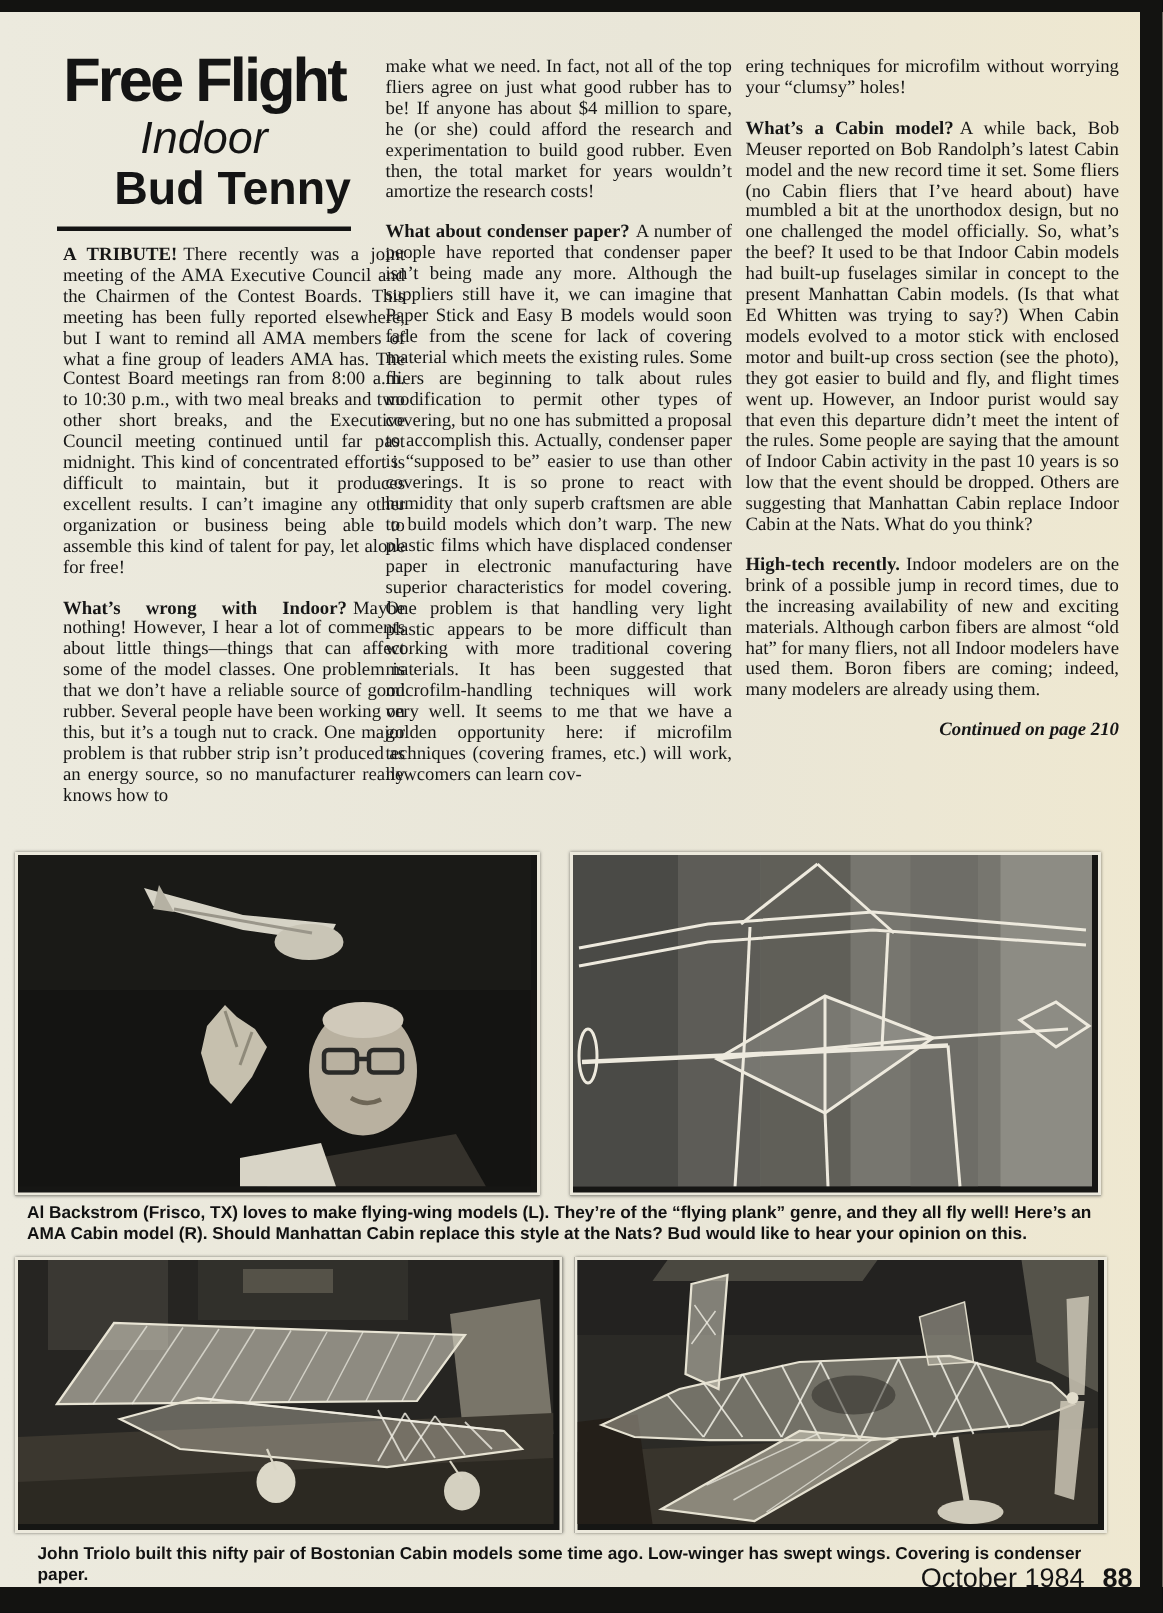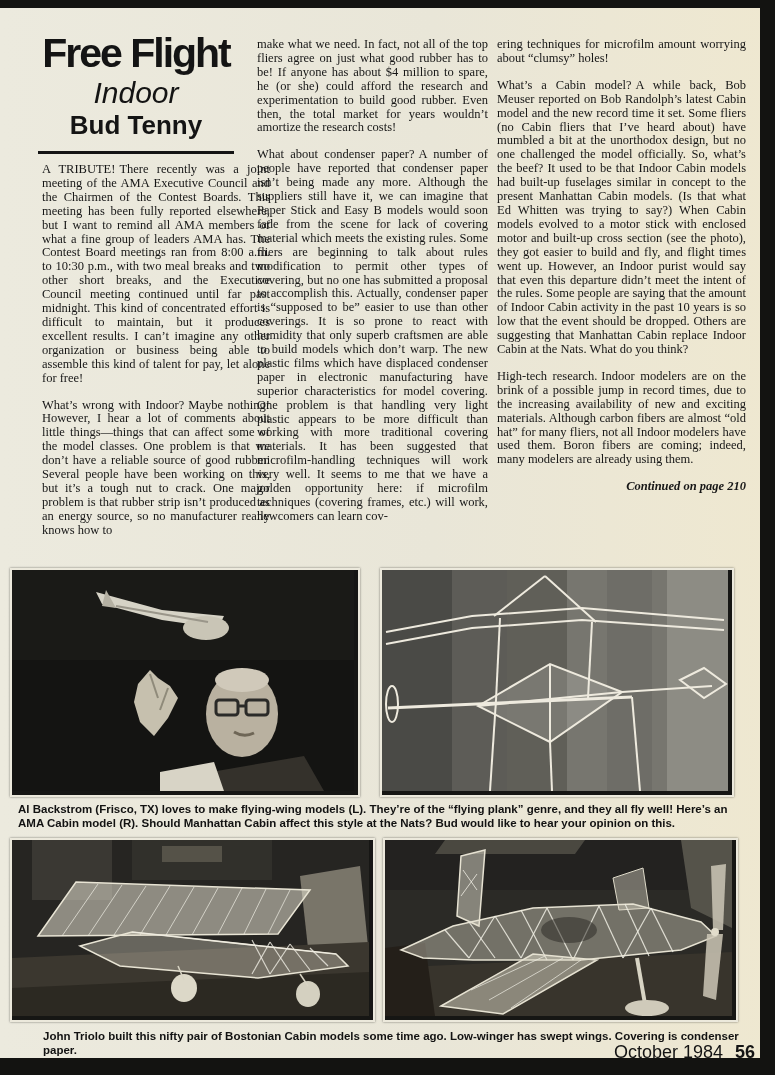--- a/index.html
+++ b/index.html
@@ -7,44 +7,44 @@
   .scan{position:relative;width:775px;height:1075px;background:#131311;overflow:hidden;}
   .paper{position:absolute;left:0;top:8px;width:760px;height:1050px;
          background:linear-gradient(90deg,#eceade 0%,#e9e6d8 55%,#efe8d0 100%);padding-left:25px;}
   
   .masthead{position:absolute;left:38px;top:22px;width:196px;text-align:center;color:#141414;}
   .masthead h1{margin:0;font-family:"Liberation Sans",sans-serif;font-weight:700;
                font-size:41px;letter-spacing:-2px;line-height:46px;}
   .masthead .subtitle{font-family:"Liberation Sans",sans-serif;font-style:italic;
                font-size:30px;line-height:33px;}
   .masthead .author{font-family:"Liberation Sans",sans-serif;font-weight:700;
-               font-size:26px;line-height:33px;}
+               font-size:31px;line-height:33px;text-align:right;}
   .masthead .rule{margin-top:9px;height:3px;background:#141414;}
   
   .col{position:absolute;color:#161616;font-size:12.5px;line-height:13.9px;
        text-align:justify;}
   .col p{margin:0 0 13px 0;}
-  .col b.lead{font-weight:400;margin-right:4px;}
+  .col b.lead{font-weight:700;margin-right:4px;}
   #col1{left:18px;top:155px;width:228px;margin-left:24px;}
   #col2{left:257px;top:30px;width:231px;}
   #col3{left:497px;top:30px;width:249px;}
   .continued{font-weight:700;font-style:italic;text-align:right;}
   
   .photo{position:absolute;background:#161614;border:2px solid #ece9dc;
          box-shadow:0 0 2px rgba(40,40,35,.6);}
   .photo svg{display:block;}
   #photo-launch{left:10px;top:560px;width:346px;height:225px;}
   #photo-cabin{left:380px;top:560px;width:350px;height:225px;}
   #photo-bostonian-high{left:10px;top:830px;width:361px;height:180px;}
   #photo-bostonian-low{left:383px;top:830px;width:351px;height:180px;}
   
   .caption{position:absolute;font-family:"Liberation Sans",sans-serif;font-weight:700;
            font-size:11.5px;line-height:14px;color:#121212;}
   #caption-middle{left:18px;top:794px;width:726px;}
-  #caption-bottom{left:43px;top:1021px;width:718px;}
+  #caption-bottom{left:25px;top:1021px;width:718px;}
   
   .edge{position:absolute;background:#131311;}
   .edge-top{left:0;top:0;width:775px;height:8px;}
   .edge-right{right:0;top:0;width:15px;height:1075px;}
   .edge-bottom{left:0;bottom:0;width:775px;height:17px;}
   
   .footer{position:absolute;right:30px;top:1034px;font-family:"Liberation Sans",sans-serif;
           font-size:18px;color:#141414;}
   .footer .pgnum{font-weight:700;margin-left:12px;}
 </style>
@@ -65,23 +65,23 @@
       <p><b class="lead">A TRIBUTE!</b><span>There recently was a joint meeting of the AMA Executive Council and the Chairmen of the Contest Boards. This meeting has been fully reported elsewhere, but I want to remind all AMA members of what a fine group of leaders AMA has. The Contest Board meetings ran from 8:00 a.m. to 10:30 p.m., with two meal breaks and two other short breaks, and the Executive Council meeting continued until far past midnight. This kind of concentrated effort is difficult to maintain, but it produces excellent results. I can’t imagine any other organization or business being able to assemble this kind of talent for pay, let alone for free!</span></p>
       <p><b class="lead">What’s wrong with Indoor?</b><span>Maybe nothing! However, I hear a lot of comments about little things—things that can affect some of the model classes. One problem is that we don’t have a reliable source of good rubber. Several people have been working on this, but it’s a tough nut to crack. One major problem is that rubber strip isn’t produced as an energy source, so no manufacturer really knows how to</span></p>
     </div>
 
     <div class="col" id="col2">
       <p><span>make what we need. In fact, not all of the top fliers agree on just what good rubber has to be! If anyone has about $4 million to spare, he (or she) could afford the research and experimentation to build good rubber. Even then, the total market for years wouldn’t amortize the research costs!</span></p>
       <p><b class="lead">What about condenser paper?</b><span>A number of people have reported that condenser paper isn’t being made any more. Although the suppliers still have it, we can imagine that Paper Stick and Easy B models would soon fade from the scene for lack of covering material which meets the existing rules. Some fliers are beginning to talk about rules modification to permit other types of covering, but no one has submitted a proposal to accomplish this. Actually, condenser paper is “supposed to be” easier to use than other coverings. It is so prone to react with humidity that only superb craftsmen are able to build models which don’t warp. The new plastic films which have displaced condenser paper in electronic manufacturing have superior characteristics for model covering. One problem is that handling very light plastic appears to be more difficult than working with more traditional covering materials. It has been suggested that microfilm-handling techniques will work very well. It seems to me that we have a golden opportunity here: if microfilm techniques (covering frames, etc.) will work, newcomers can learn cov-</span></p>
     </div>
 
     <div class="col" id="col3">
-      <p><span>ering techniques for microfilm amount worrying about “clumsy” holes!</span></p>
+      <p><span>ering techniques for microfilm without worrying your “clumsy” holes!</span></p>
       <p><b class="lead">What’s a Cabin model?</b><span>A while back, Bob Meuser reported on Bob Randolph’s latest Cabin model and the new record time it set. Some fliers (no Cabin fliers that I’ve heard about) have mumbled a bit at the unorthodox design, but no one challenged the model officially. So, what’s the beef? It used to be that Indoor Cabin models had built-up fuselages similar in concept to the present Manhattan Cabin models. (Is that what Ed Whitten was trying to say?) When Cabin models evolved to a motor stick with enclosed motor and built-up cross section (see the photo), they got easier to build and fly, and flight times went up. However, an Indoor purist would say that even this departure didn’t meet the intent of the rules. Some people are saying that the amount of Indoor Cabin activity in the past 10 years is so low that the event should be dropped. Others are suggesting that Manhattan Cabin replace Indoor Cabin at the Nats. What do you think?</span></p>
-      <p><b class="lead">High-tech research.</b><span>Indoor modelers are on the brink of a possible jump in record times, due to the increasing availability of new and exciting materials. Although carbon fibers are almost “old hat” for many fliers, not all Indoor modelers have used them. Boron fibers are coming; indeed, many modelers are already using them.</span></p>
+      <p><b class="lead">High-tech recently.</b><span>Indoor modelers are on the brink of a possible jump in record times, due to the increasing availability of new and exciting materials. Although carbon fibers are almost “old hat” for many fliers, not all Indoor modelers have used them. Boron fibers are coming; indeed, many modelers are already using them.</span></p>
       <p class="continued">Continued on page 210</p>
     </div>
 
     <div class="photo" id="photo-launch">
       <svg width="342" height="221" viewBox="0 0 342 221">
         <rect x="0" y="0" width="342" height="221" fill="#141412"></rect>
         <rect x="0" y="0" width="342" height="90" fill="#1a1a17"></rect>
         <g>
           <polygon points="84,22 150,40 212,46 206,58 150,50 90,34" fill="#d6d3c6"></polygon>
           <ellipse cx="194" cy="58" rx="23" ry="12" fill="#c9c5b6"></ellipse>
@@ -128,21 +128,21 @@
           <line x1="240" y1="122" x2="330" y2="116"></line>
           <polygon points="298,110 322,98 344,114 322,128"></polygon>
           <ellipse cx="10" cy="134" rx="6" ry="18"></ellipse>
           <line x1="114" y1="130" x2="108" y2="221"></line>
           <line x1="250" y1="127" x2="258" y2="221"></line>
           <line x1="168" y1="172" x2="170" y2="221"></line>
         </g>
       </svg>
     </div>
 
-    <div class="caption" id="caption-middle">Al Backstrom (Frisco, TX) loves to make flying-wing models (L). They’re of the “flying plank” genre, and they all fly well! Here’s an AMA Cabin model (R). Should Manhattan Cabin affect this style at the Nats? Bud would like to hear your opinion on this.</div>
+    <div class="caption" id="caption-middle">Al Backstrom (Frisco, TX) loves to make flying-wing models (L). They’re of the “flying plank” genre, and they all fly well! Here’s an AMA Cabin model (R). Should Manhattan Cabin replace this style at the Nats? Bud would like to hear your opinion on this.</div>
 
     <div class="photo" id="photo-bostonian-high">
       <svg width="357" height="176" viewBox="0 0 357 176">
         <rect x="0" y="0" width="357" height="176" fill="#262522"></rect>
         <rect x="20" y="0" width="80" height="60" fill="#3a3833"></rect>
         <rect x="120" y="0" width="140" height="40" fill="#31302b"></rect>
         <rect x="150" y="6" width="60" height="16" fill="#555248"></rect>
         <polygon points="288,36 348,26 357,116 298,126" fill="#8f8a7c" opacity="0.8"></polygon>
         <polygon points="0,118 357,102 357,176 0,176" fill="#3b372f"></polygon>
         <polygon points="0,148 357,132 357,176 0,176" fill="#2c2922"></polygon>
@@ -217,20 +217,20 @@
           <circle cx="330" cy="92" r="4" fill="#e2ddcc"></circle>
           <line x1="252" y1="118" x2="260" y2="164" stroke="#d8d4c4" stroke-width="4"></line>
           <ellipse cx="262" cy="168" rx="22" ry="8" fill="#cfcaba"></ellipse>
         </g>
       </svg>
     </div>
 
     <div class="caption" id="caption-bottom">John Triolo built this nifty pair of Bostonian Cabin models some time ago. Low-winger has swept wings. Covering is condenser paper.</div>
 
     <div class="footer">
-      <span>October 1984</span><span class="pgnum">56</span>
+      <span>October 1984</span><span class="pgnum">88</span>
     </div>
   </div>
 
   <div class="edge edge-top"></div>
   <div class="edge edge-right"></div>
   <div class="edge edge-bottom"></div>
 </div>
 
 </body></html>

